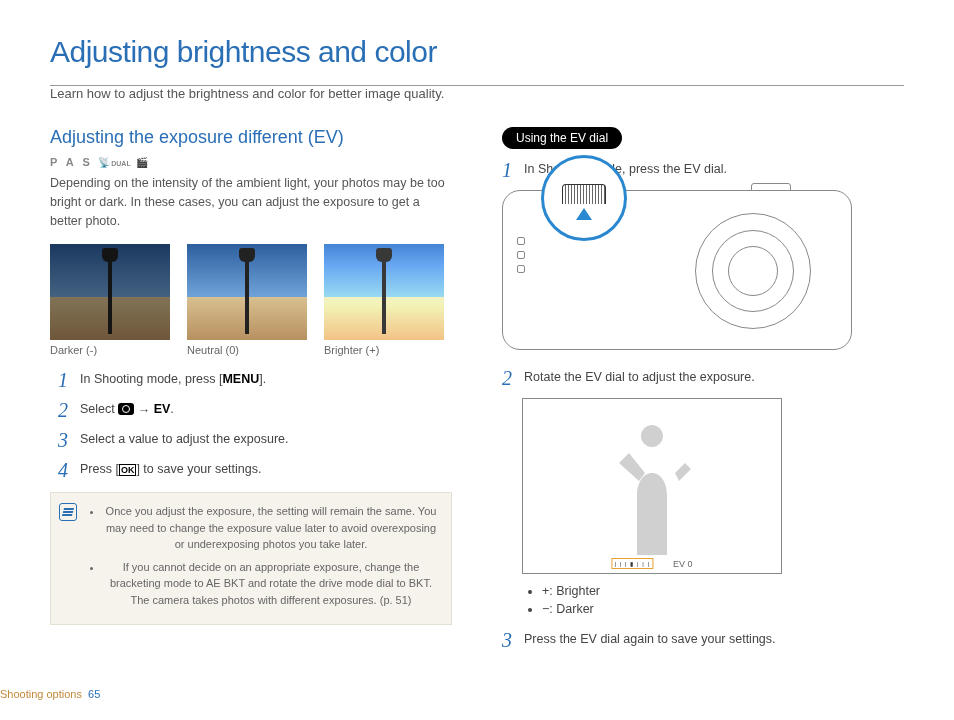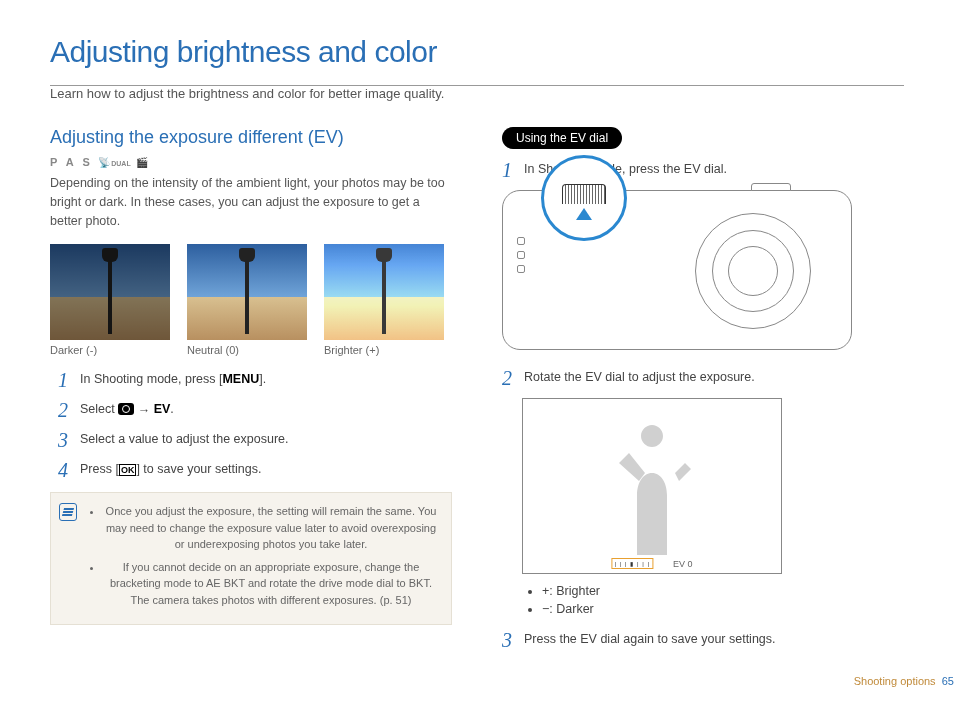--- a/index.html
+++ b/index.html
@@ -43,21 +43,21 @@
   .ev-highlight .dial-top { width: 44px; height: 20px; border: 1px solid #333; border-bottom:none; border-radius:4px 4px 0 0; background: repeating-linear-gradient(90deg,#fff 0 2px,#666 2px 3px); margin-top:8px;}
   .ev-highlight .arrow-up { width: 0; height: 0; border-left: 8px solid transparent; border-right: 8px solid transparent; border-bottom: 12px solid #2a88d0; margin-top: 4px; }
   .screen-diagram { width: 260px; height: 176px; border: 1px solid #888; position: relative; margin: 10px 0 10px 20px; background: #fff; }
   .person { position: absolute; left: 50%; bottom: 18px; transform: translateX(-50%); width: 90px; height: 130px; }
   .person svg { width: 100%; height: 100%; }
   .ev-scale { position: absolute; bottom: 4px; left: 50%; transform: translateX(-50%); display:flex; align-items:center; gap:20px; }
   .ev-scale .box { border: 1.5px solid #e8a030; padding: 1px 2px; font-size: 6px; letter-spacing: 1px; color:#333; background:#fff;}
   .ev-scale .lbl { font-size: 9px; color: #666; }
   .bullets { margin: 8px 0 14px 40px; font-size: 12.5px; color: #444; }
   .bullets li { list-style: disc; margin-bottom: 4px; }
-  .footer { position: absolute; bottom: 33px; left: 0; right: 0; text-align: right; font-size: 11px; color: #c08a3a; }
+  .footer { position: absolute; bottom: 20px; left: 0; right: 0; text-align: left; font-size: 11px; color: #c08a3a; }
   .footer .pg { color: #2a6fb5; }
 </style>
 </head>
 <body>
 
 <h1 class="page-title">Adjusting brightness and color</h1>
 <p class="intro">Learn how to adjust the brightness and color for better image quality.</p>
 
 <div class="cols">
 

